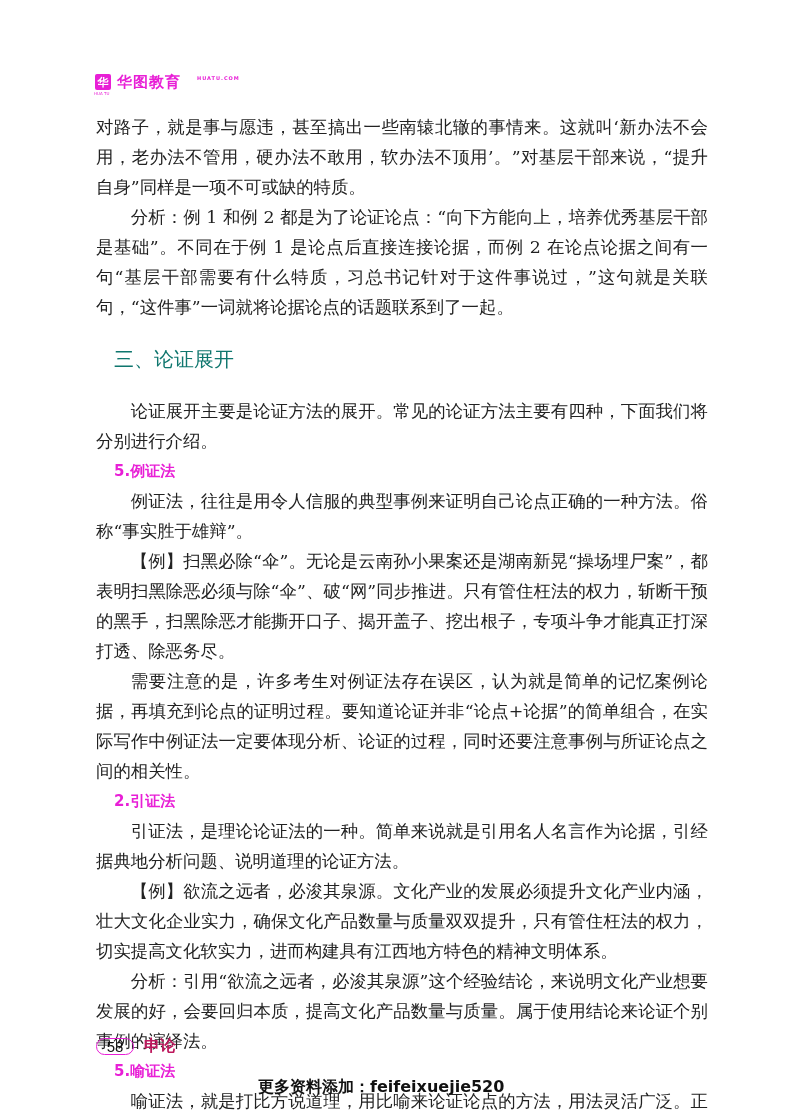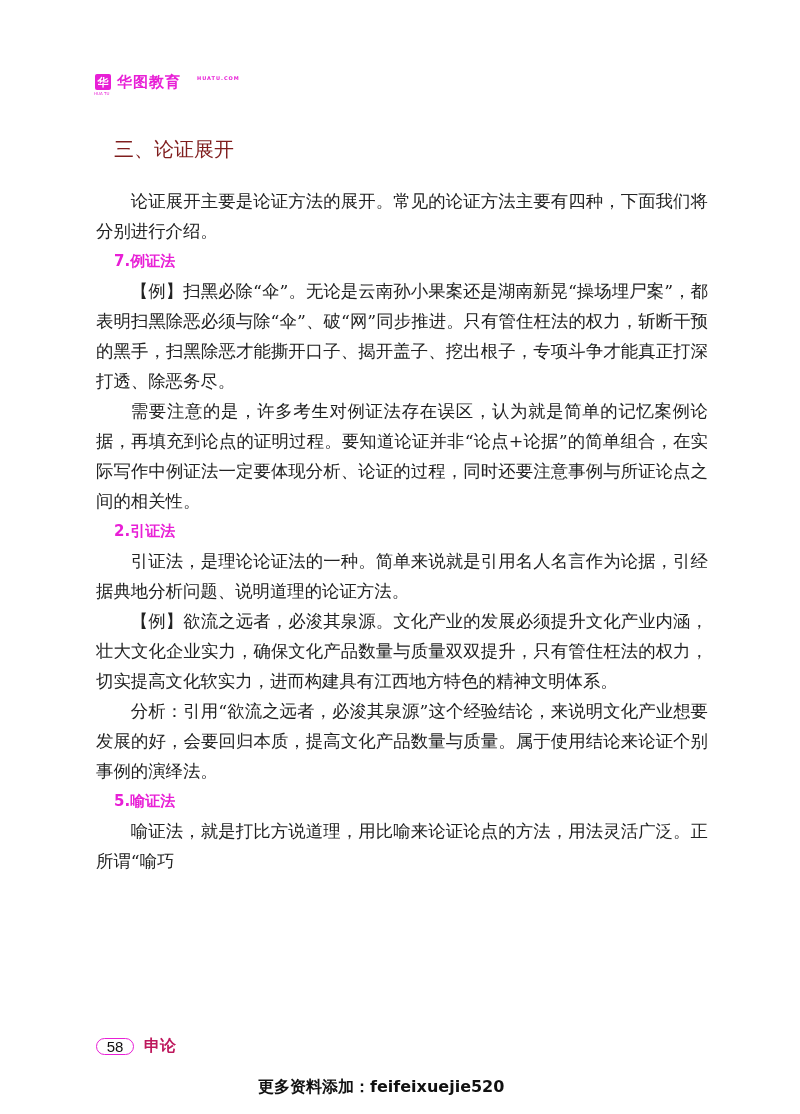--- a/index.html
+++ b/index.html
@@ -10,21 +10,21 @@
                color: #fff; font: bold 11px "DejaVu Sans", sans-serif; display: flex;
                align-items: center; justify-content: center; position: relative; }
   .logo-mark-sub { position: absolute; top: 17px; left: -1px; font: 4px "DejaVu Sans", sans-serif; color: #e81fd6; white-space: nowrap; }
   .logo-text { margin-left: 6px; display: flex; flex-direction: row; }
   .logo-cn { font: bold 15px "DejaVu Sans", sans-serif; color: #e81fd6; letter-spacing: 1px; line-height: 15px; }
   .logo-en { font: bold 5px "DejaVu Sans", sans-serif; color: #e81fd6; letter-spacing: 1px; margin-left: 16px; }
   .content { position: absolute; left: 96px; top: 112px; width: 612px; }
   p { margin: 0; font-size: 17.4px; line-height: 30px; text-align: justify; text-align-last: left; }
   p.indent { text-indent: 2em; }
   p.example { font-family: "DejaVu Serif", "Liberation Serif", serif; }
-  .section-title { color: #7f1d1d; font-family: "DejaVu Sans", "Liberation Sans", sans-serif;
+  .section-title { color: #0f766e; font-family: "DejaVu Sans", "Liberation Sans", sans-serif;
                    font-size: 20px; line-height: 30px; margin: 22px 0 22px 18px; }
   .sub-title { color: #e81fd6; font-family: "DejaVu Sans", "Liberation Sans", sans-serif; font-weight: bold;
                font-size: 15px; line-height: 30px; padding-left: 18px; }
   .footer { position: absolute; left: 96px; top: 1036px; display: flex; align-items: center; }
   .page-num { border: 1.5px solid #e81fd6; border-radius: 10px; width: 36px; height: 15px;
               display: flex; align-items: center; justify-content: center;
               font: 15px "Liberation Sans", sans-serif; color: #111; }
   .footer-label { color: #be185d; font: bold 16px "DejaVu Sans", sans-serif; margin-left: 10px; }
   .watermark { position: absolute; left: 258px; top: 1077px; font: bold 16px "DejaVu Sans", sans-serif; color: #111; }
 </style>
@@ -36,23 +36,26 @@
     <span>华</span>
     <span class="logo-mark-sub">HUA TU</span>
   </div>
   <div class="logo-text">
     <span class="logo-cn">华图教育</span>
     <span class="logo-en">HUATU.COM</span>
   </div>
 </div>
 
 <div class="content">
+  <p>对路子，就是事与愿违，甚至搞出一些南辕北辙的事情来。这就叫‘新办法不会用，老办法不管用，硬办法不敢用，软办法不顶用’。”对基层干部来说，“提升自身”同样是一项不可或缺的特质。</p>
+  <p class="indent">分析：例 1 和例 2 都是为了论证论点：“向下方能向上，培养优秀基层干部是基础”。不同在于例 1 是论点后直接连接论据，而例 2 在论点论据之间有一句“基层干部需要有什么特质，习总书记针对于这件事说过，”这句就是关联句，“这件事”一词就将论据论点的话题联系到了一起。</p>
   <div class="section-title">三、论证展开</div>
   <p class="indent">论证展开主要是论证方法的展开。常见的论证方法主要有四种，下面我们将分别进行介绍。</p>
-  <div class="sub-title">7.例证法</div>
+  <div class="sub-title">5.例证法</div>
+  <p class="indent">例证法，往往是用令人信服的典型事例来证明自己论点正确的一种方法。俗称“事实胜于雄辩”。</p>
   <p class="indent example">【例】扫黑必除“伞”。无论是云南孙小果案还是湖南新晃“操场埋尸案”，都表明扫黑除恶必须与除“伞”、破“网”同步推进。只有管住枉法的权力，斩断干预的黑手，扫黑除恶才能撕开口子、揭开盖子、挖出根子，专项斗争才能真正打深打透、除恶务尽。</p>
   <p class="indent">需要注意的是，许多考生对例证法存在误区，认为就是简单的记忆案例论据，再填充到论点的证明过程。要知道论证并非“论点+论据”的简单组合，在实际写作中例证法一定要体现分析、论证的过程，同时还要注意事例与所证论点之间的相关性。</p>
   <div class="sub-title">2.引证法</div>
   <p class="indent">引证法，是理论论证法的一种。简单来说就是引用名人名言作为论据，引经据典地分析问题、说明道理的论证方法。</p>
   <p class="indent example">【例】欲流之远者，必浚其泉源。文化产业的发展必须提升文化产业内涵，壮大文化企业实力，确保文化产品数量与质量双双提升，只有管住枉法的权力，切实提高文化软实力，进而构建具有江西地方特色的精神文明体系。</p>
   <p class="indent">分析：引用“欲流之远者，必浚其泉源”这个经验结论，来说明文化产业想要发展的好，会要回归本质，提高文化产品数量与质量。属于使用结论来论证个别事例的演绎法。</p>
   <div class="sub-title">5.喻证法</div>
   <p class="indent">喻证法，就是打比方说道理，用比喻来论证论点的方法，用法灵活广泛。正所谓“喻巧</p>
 </div>
 

